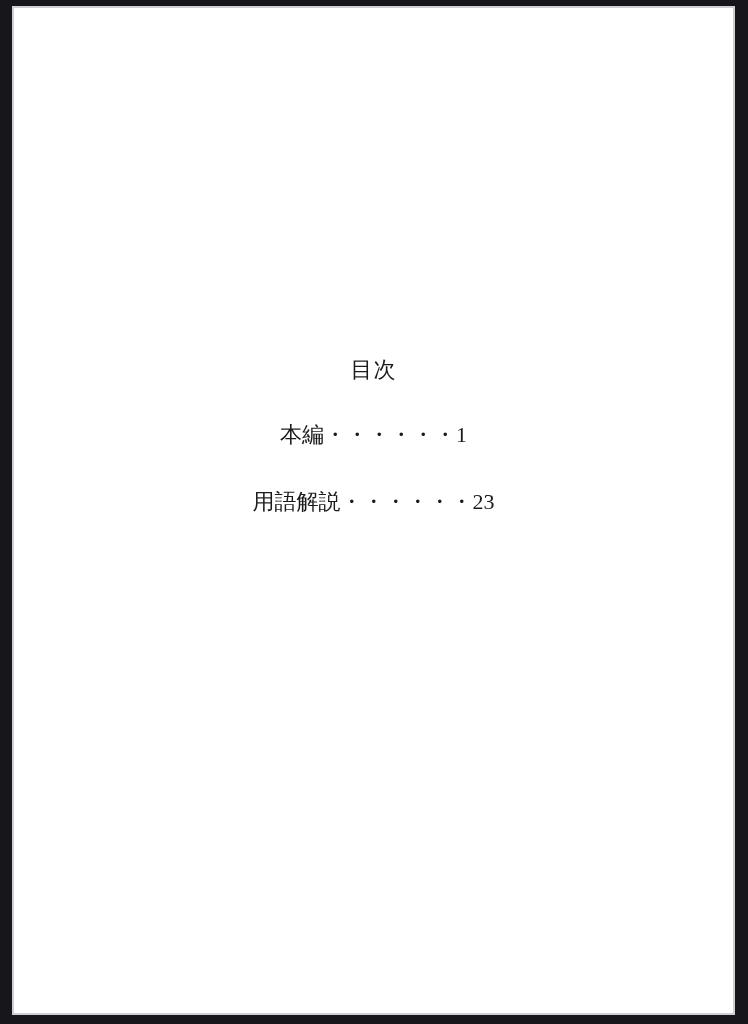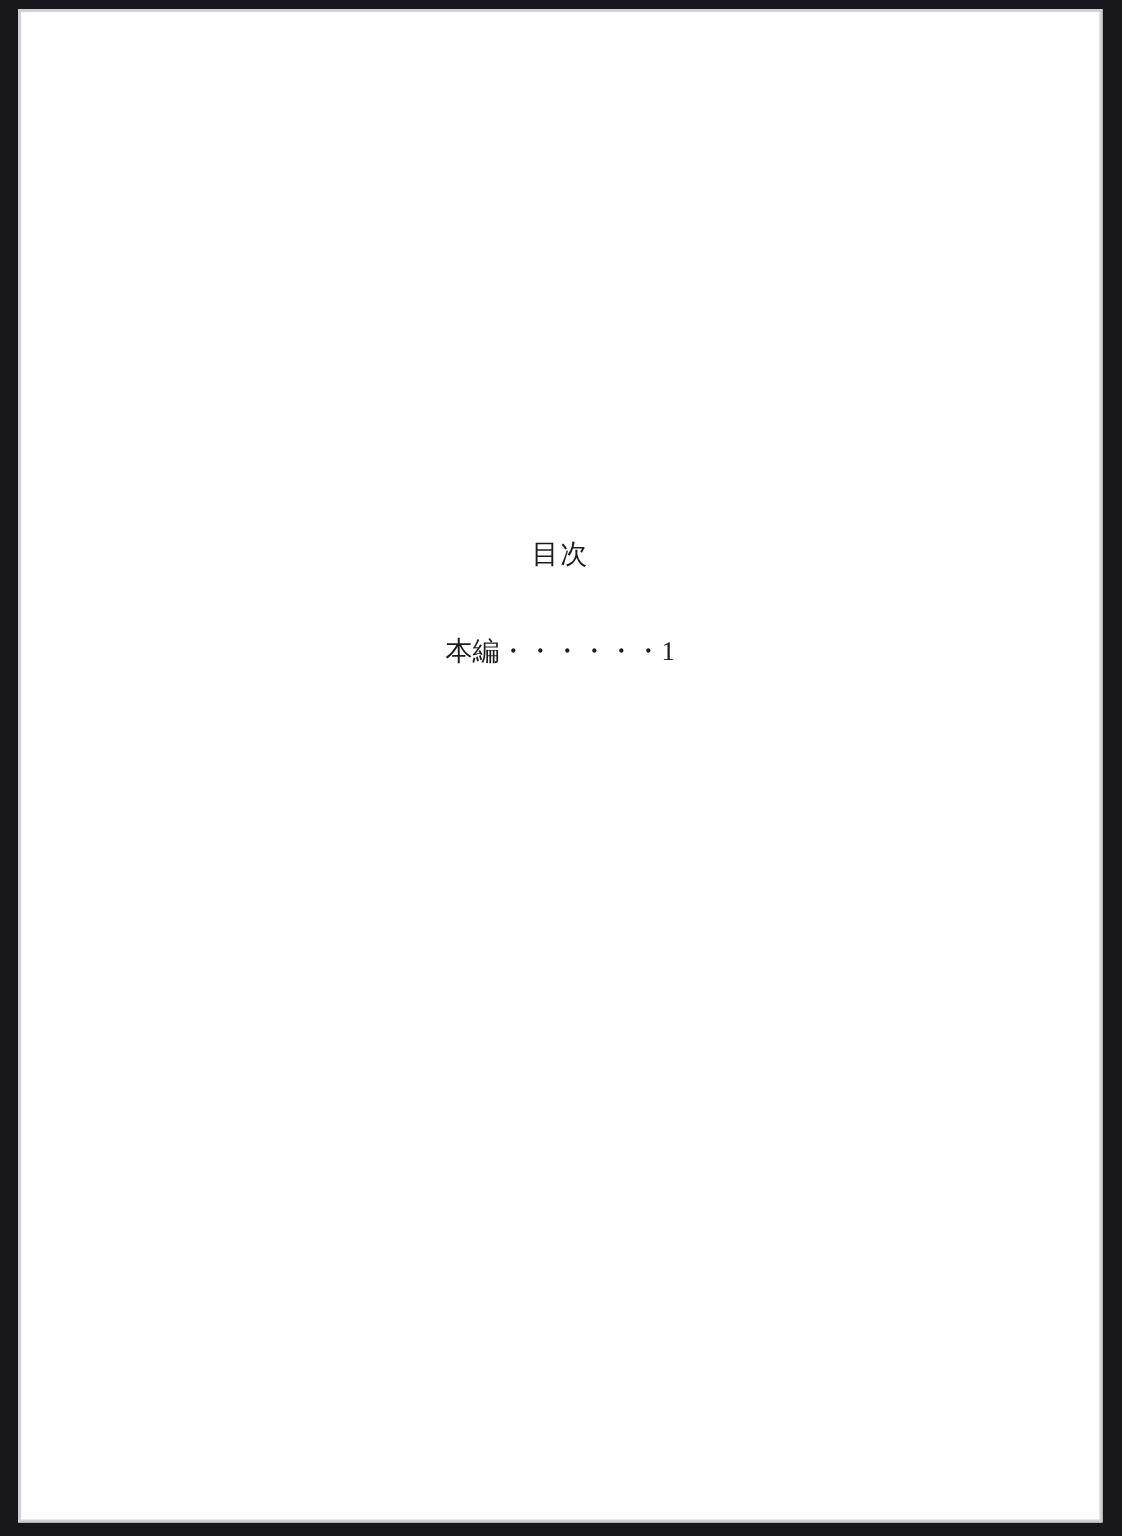--- a/index.html
+++ b/index.html
@@ -23,21 +23,21 @@
     background: #ffffff;
     border: 2px solid #cfd0d3;
     box-sizing: border-box;
   }
   .toc {
     position: absolute;
     top: 349px;
     left: 0;
     right: 0;
     text-align: center;
-    font-size: 18px;
+    font-size: 22px;
     line-height: 25px;
     color: #1b1b1b;
     -webkit-font-smoothing: antialiased;
   }
   .toc-title {
     margin-bottom: 40px;
     letter-spacing: 1px;
   }
   .toc-entry {
     margin-bottom: 42px;
@@ -50,17 +50,18 @@
 <body>
 
 <div class="frame">
   <div class="paper">
     <div class="toc">
 
       <div class="toc-title">目次</div>
 
       <div class="toc-entry"><span>本編</span><span>・・・・・・</span><span>1</span></div>
 
+      <div class="toc-entry"><span>用語解説</span><span>・・・・・・</span><span>23</span></div>
 
 
     </div>
   </div>
 </div>
 
 </body></html>

